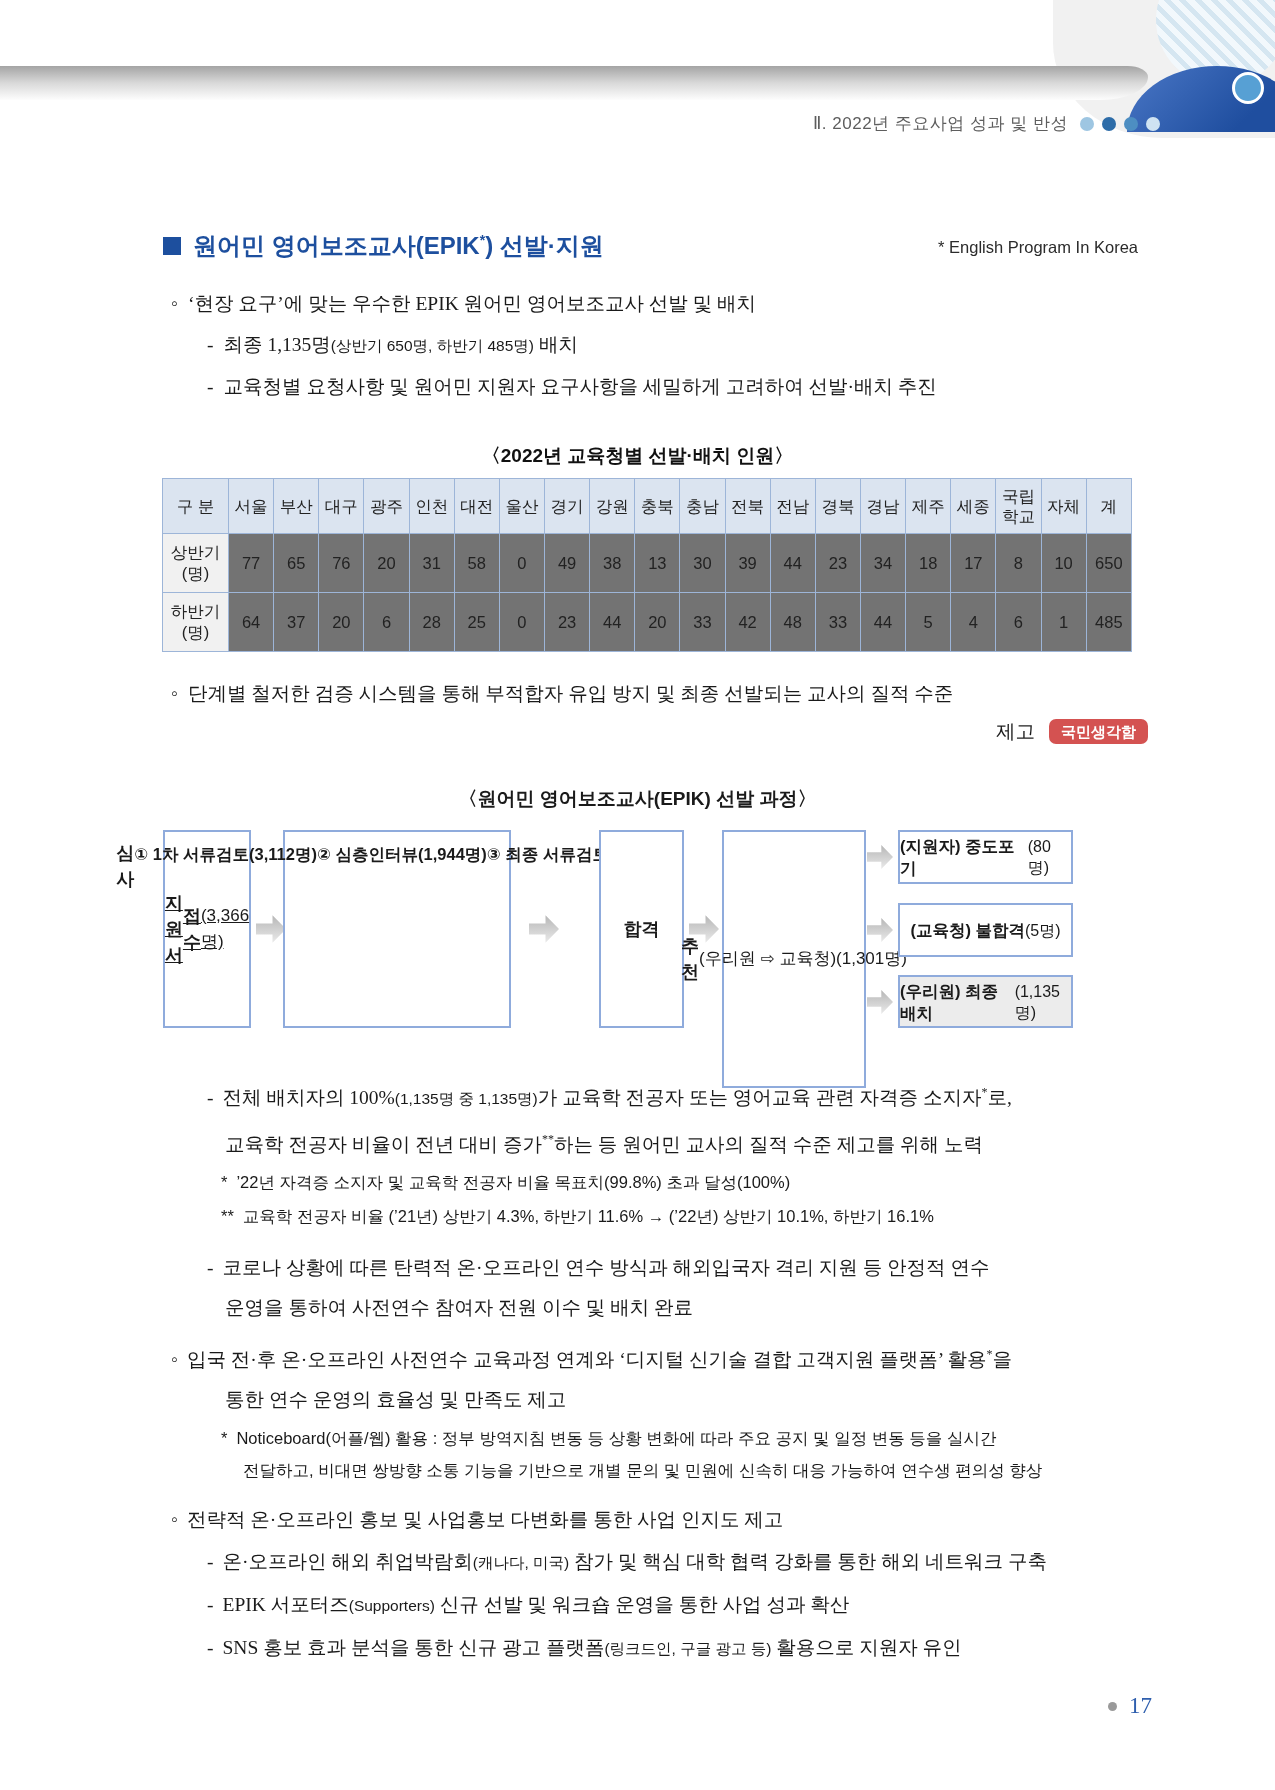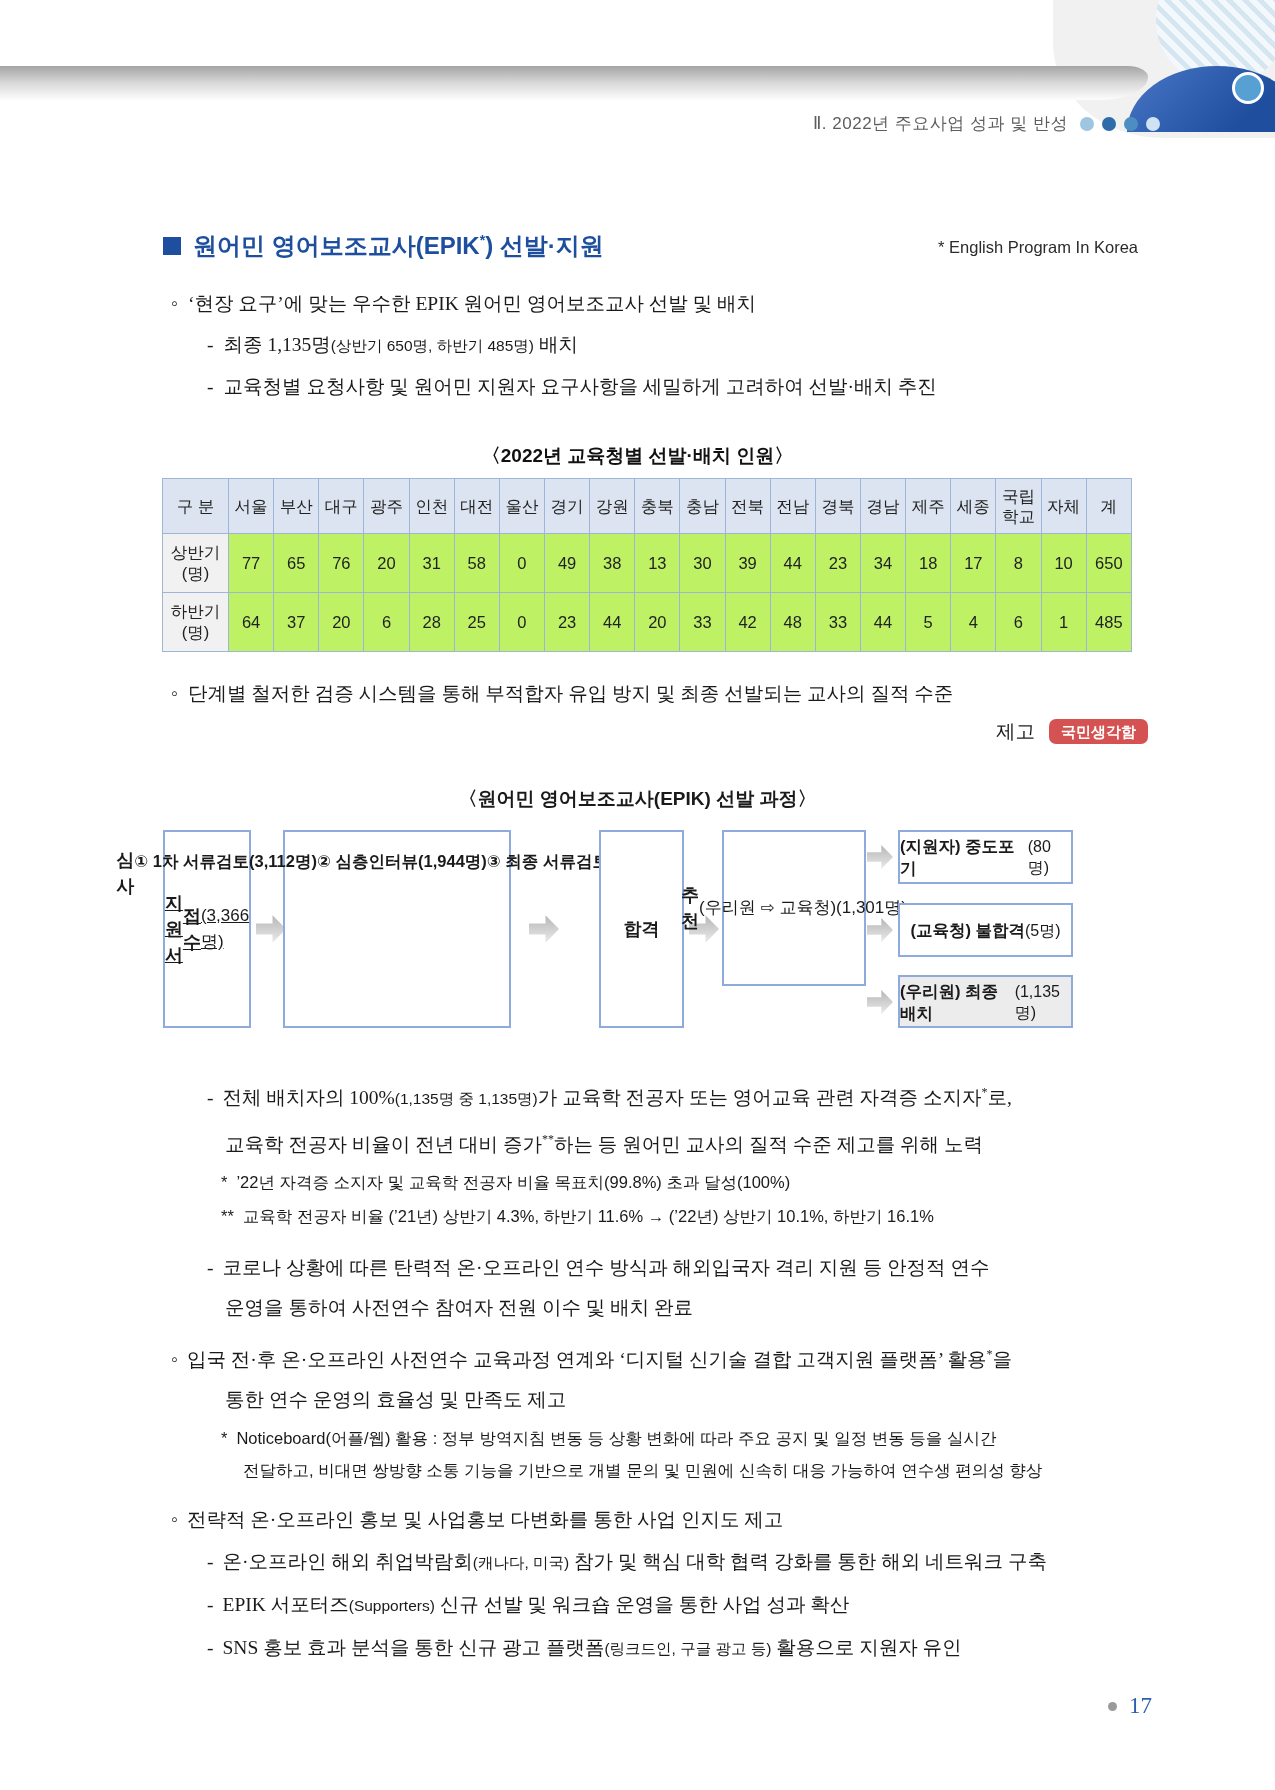--- a/index.html
+++ b/index.html
@@ -46,45 +46,45 @@
 
   
   .tbl-title{position:absolute;top:443px;left:0;width:1275px;text-align:center;
              font-family:"Liberation Sans","DejaVu Sans",sans-serif;font-weight:bold;font-size:19px;color:#111;}
   .tbl-wrap{position:absolute;top:478px;left:153px;width:970px;padding-left:9px;}
   table.tbl{width:100%;border-collapse:collapse;table-layout:fixed;
             font-family:"Liberation Sans","DejaVu Sans",sans-serif;font-size:16.5px;color:#222;}
   table.tbl th,table.tbl td{border:1.5px solid #9db5d8;text-align:center;vertical-align:middle;padding:0;}
   table.tbl thead th{background:#dbe4f0;height:54px;font-weight:normal;white-space:pre-line;line-height:20px;}
   table.tbl tbody th{background:#f1f1f1;font-weight:normal;height:58px;line-height:21px;}
-  table.tbl tbody td{background:#bef264;}
+  table.tbl tbody td{background:#737373;}
   col.c-first{width:66px;}
 
   
   .quality{position:absolute;top:680px;left:163px;width:985px;font-size:19.5px;}
   .q1{line-height:28px;margin-left:8px;white-space:nowrap;}
   .q2{margin-top:10px;margin-left:42px;display:flex;align-items:center;gap:14px;justify-content:flex-end;}
   .badge{background:#d45251;color:#fff;font-family:"Liberation Sans","DejaVu Sans",sans-serif;
          font-size:15px;font-weight:bold;padding:5px 12px;border-radius:7px;line-height:1;}
 
   
   .flow-title{position:absolute;top:786px;left:0;width:1275px;text-align:center;
               font-family:"Liberation Sans","DejaVu Sans",sans-serif;font-weight:bold;font-size:19px;}
   .flow{position:absolute;top:830px;left:163px;width:975px;height:200px;
         font-family:"Liberation Sans","DejaVu Sans",sans-serif;}
   .fbox{position:absolute;border:2px solid #8fabdc;background:#fff;display:flex;flex-direction:row;
         justify-content:center;align-items:center;box-sizing:border-box;}
   .fbox .bt{font-weight:bold;font-size:18px;line-height:26px;}
   .fbox .br{font-size:17px;line-height:26px;}
   .fb1{left:0;top:0;width:88px;height:198px;text-decoration:underline;}
-  .fb2{left:120px;top:0;width:228px;height:198px;align-items:stretch;padding:15px 14px;}
+  .fb2{left:120px;top:0;width:228px;height:198px;align-items:stretch;padding:8px 14px;}
   .fb2 .bt{text-align:center;}
   .fb2 .item{font-weight:bold;font-size:16.5px;line-height:29px;white-space:nowrap;}
   .fb3{left:436px;top:0;width:85px;height:198px;}
-  .fb4{left:559px;top:0;width:144px;height:156px;}
+  .fb4{left:559px;top:0;width:144px;height:258px;}
   .fb4 .br{white-space:nowrap;}
   .out{left:735px;width:175px;height:54px;}
   .out .bt{font-size:16.5px;line-height:22px;}
   .out .br{font-size:16px;line-height:21px;}
   .ob1{top:0;}
   .ob2{top:73px;}
   .ob3{top:145px;height:53px;background:#ececec;}
   .arrow{position:absolute;display:inline-block;
          background:linear-gradient(180deg,#b4b4b4,#ececec);
          clip-path:polygon(0 32%,55% 32%,55% 4%,100% 50%,55% 96%,55% 68%,0 68%);}

